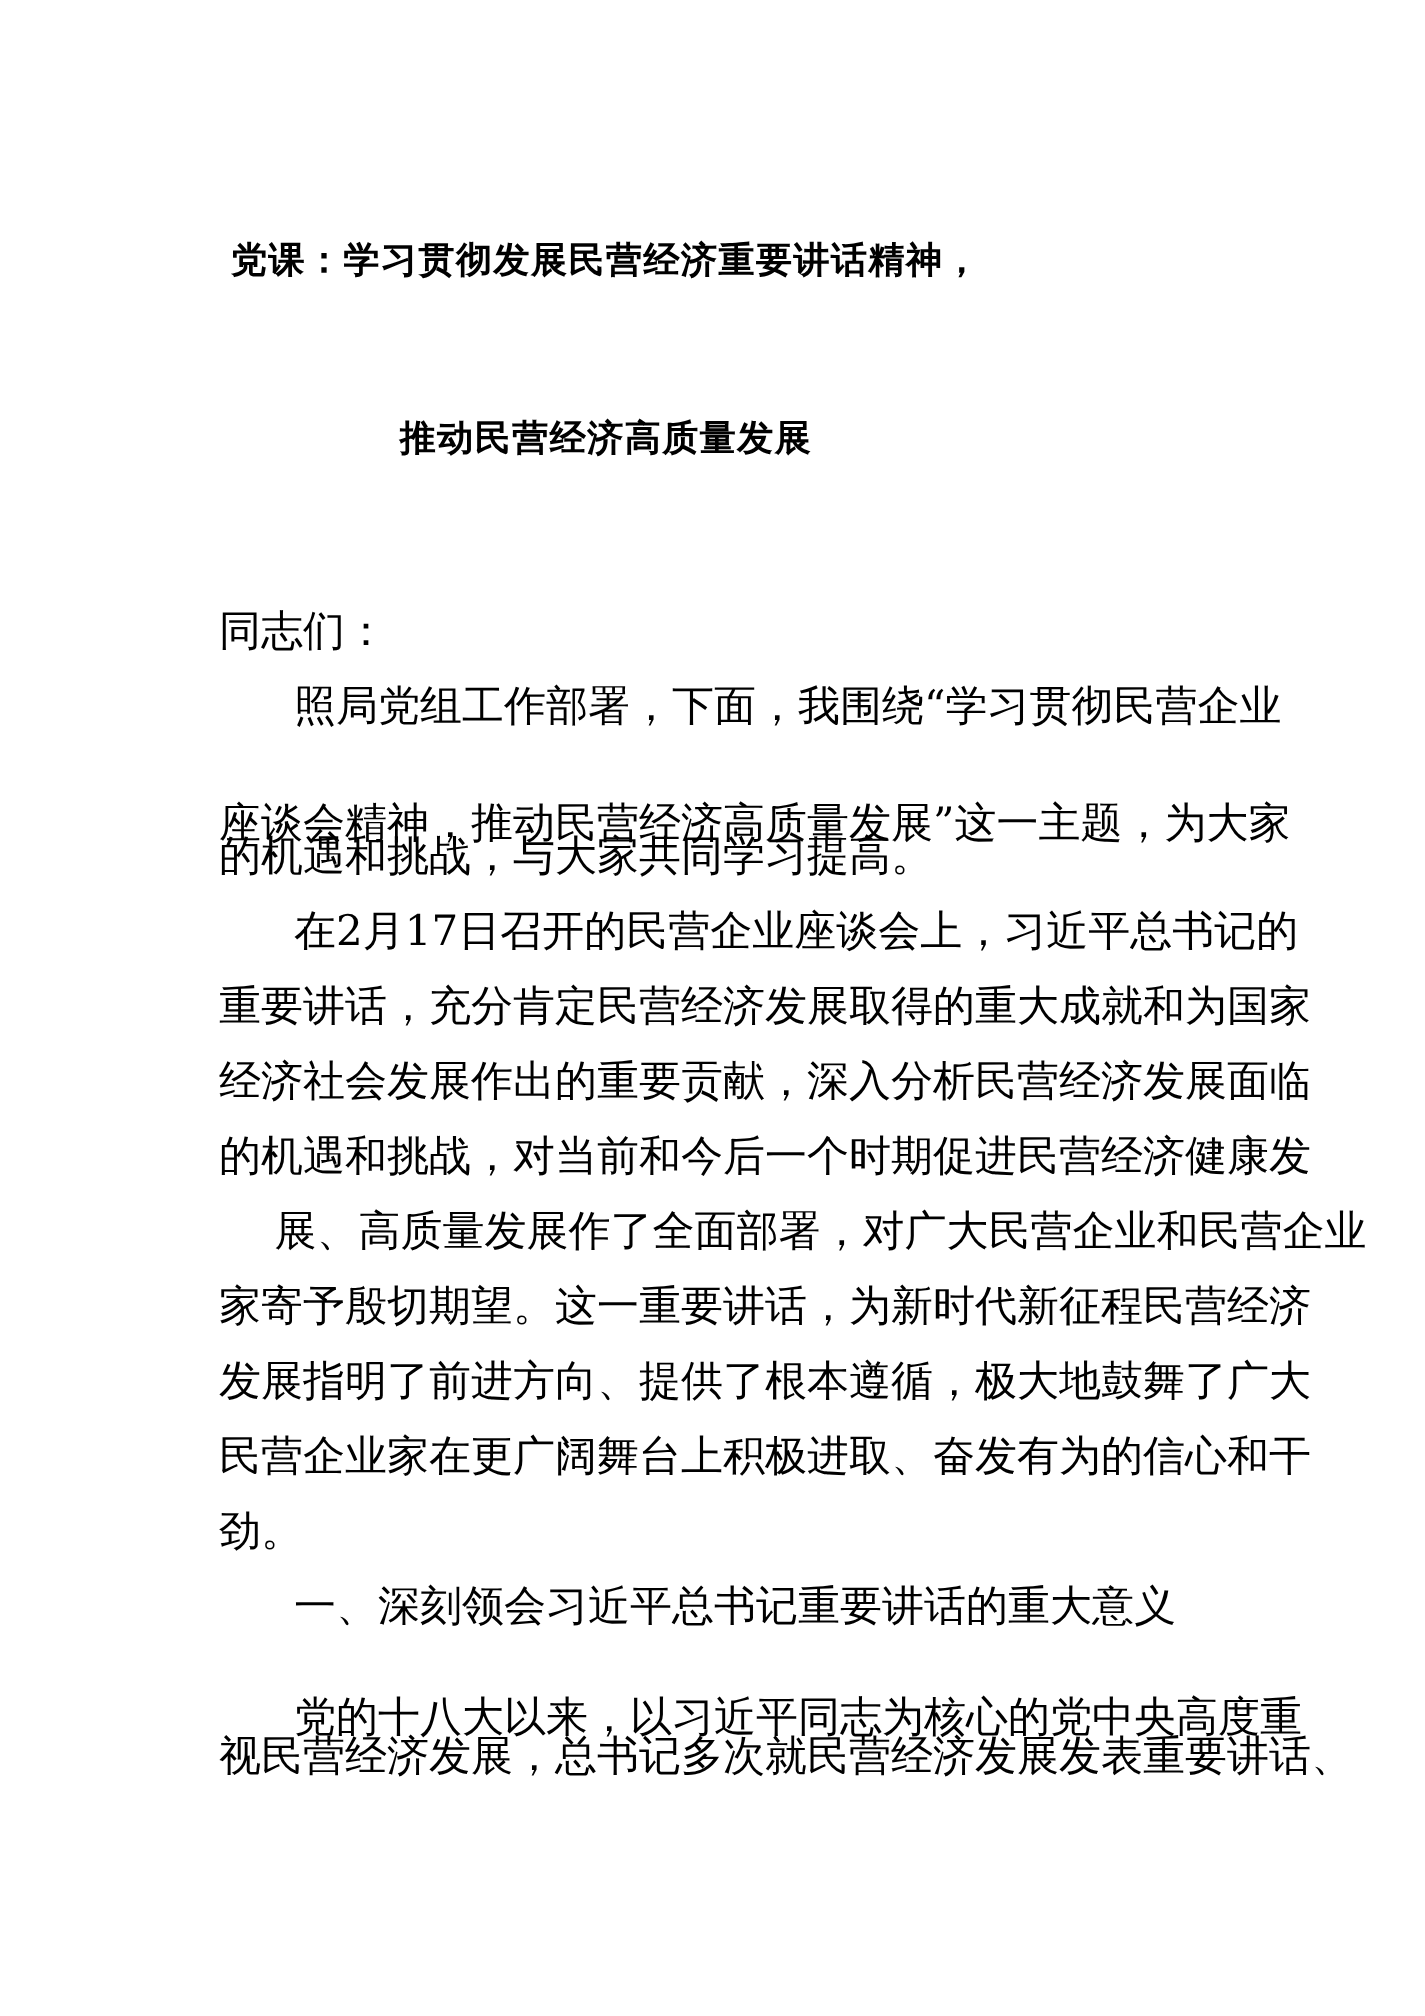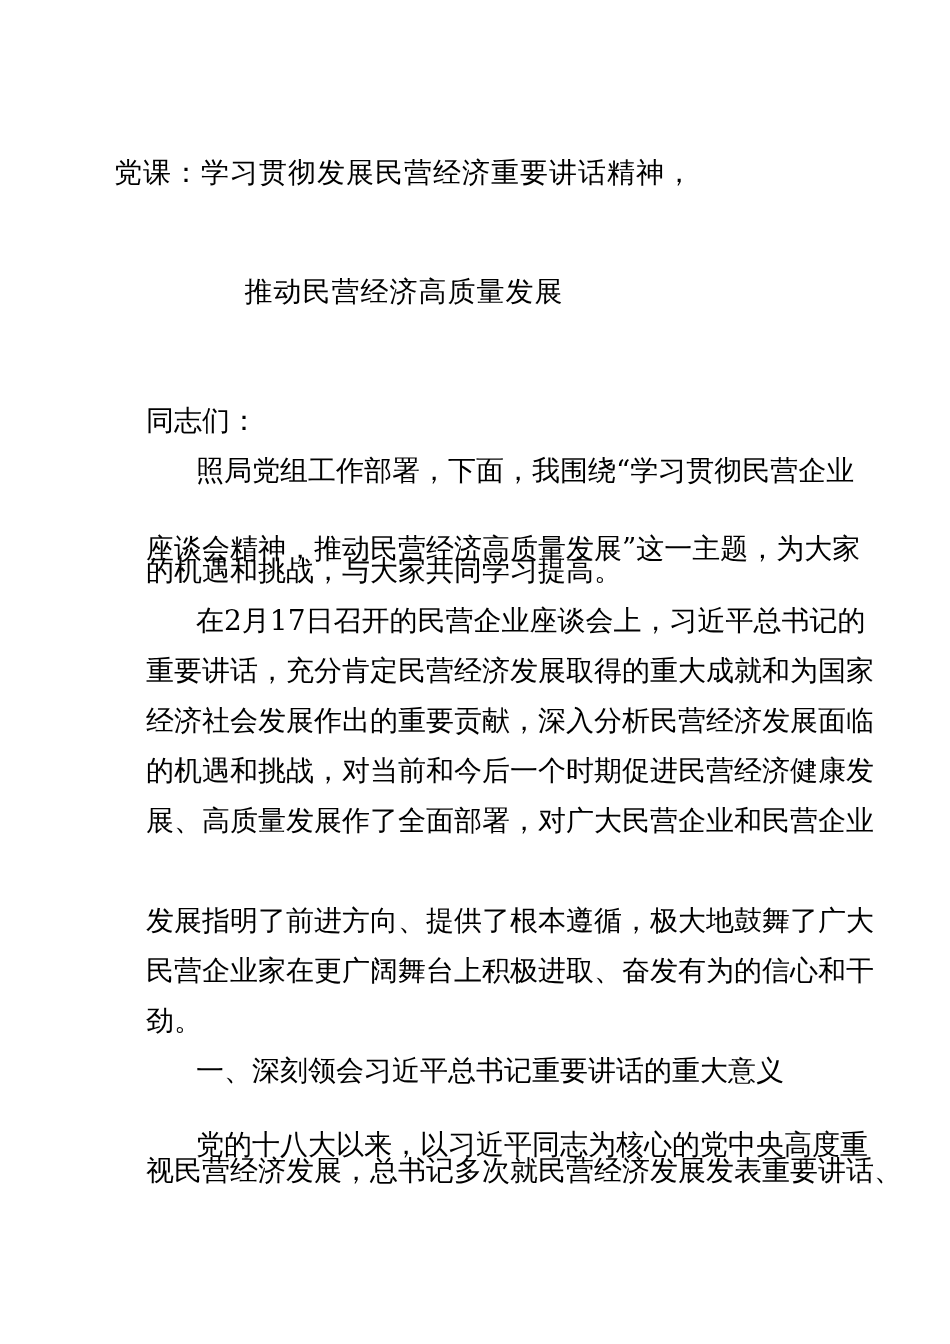--- a/index.html
+++ b/index.html
@@ -1,21 +1,21 @@
 <!DOCTYPE html>
 <html><head>
   <meta charset="utf-8">
   <style>
     html, body { margin: 0; padding: 0; background: #ffffff; }
     body { width: 950px; height: 1344px; position: relative; overflow: hidden;
            font-family: "DejaVu Serif", "Liberation Serif", serif; color: #000; }
     .page { position: absolute; left: 0; top: 0; width: 950px; height: 1344px; background: #fff; }
     .title-line { position: absolute; left: 0; width: 808px; text-align: center;
-                  font-family: "DejaVu Sans", "Liberation Sans", sans-serif; font-weight: normal;
-                  font-size: 28px; line-height: 40px; letter-spacing: 1px; white-space: nowrap; }
+                  font-family: "DejaVu Sans", "Liberation Sans", sans-serif; font-weight: bold;
+                  font-size: 24px; line-height: 40px; letter-spacing: 1px; white-space: nowrap; }
     .t1 { top: 153px; }
     .t2 { top: 272px; }
     .line { position: absolute; left: 146px; width: 670px; font-size: 28px; line-height: 30px;
             white-space: nowrap; text-align: justify; text-align-last: justify; }
     .line.last { text-align-last: left; }
     .line.indent { left: 196px; width: 620px; }
   </style>
 </head>
 <body>
 
@@ -26,21 +26,22 @@
   <div class="line last" style="top:406px;">同志们：</div>
 
   <div class="line indent" style="top:456px;">照局党组工作部署，下面，我围绕“学习贯彻民营企业</div>
   <div class="line" style="top:506px;margin-top:28px;">座谈会精神，推动民营经济高质量发展”这一主题，为大家</div>
   <div class="line last" style="top:556px;">的机遇和挑战，与大家共同学习提高。</div>
 
   <div class="line indent" style="top:606px;">在2月17日召开的民营企业座谈会上，习近平总书记的</div>
   <div class="line" style="top:656px;">重要讲话，充分肯定民营经济发展取得的重大成就和为国家</div>
   <div class="line" style="top:706px;">经济社会发展作出的重要贡献，深入分析民营经济发展面临</div>
   <div class="line" style="top:756px;">的机遇和挑战，对当前和今后一个时期促进民营经济健康发</div>
-  <div class="line" style="top:806px;">展、高质量发展作了全面部署，对广大民营企业和民营企业</div>
+  <div class="line" style="top:806px;margin-left:37px;">展、高质量发展作了全面部署，对广大民营企业和民营企业</div>
+  <div class="line" style="top:856px;">家寄予殷切期望。这一重要讲话，为新时代新征程民营经济</div>
   <div class="line" style="top:906px;">发展指明了前进方向、提供了根本遵循，极大地鼓舞了广大</div>
   <div class="line" style="top:956px;">民营企业家在更广阔舞台上积极进取、奋发有为的信心和干</div>
   <div class="line last" style="top:1006px;">劲。</div>
 
   <div class="line indent last" style="top:1056px;">一、深刻领会习近平总书记重要讲话的重大意义</div>
 
   <div class="line indent" style="top:1106px;margin-top:24px;">党的十八大以来，以习近平同志为核心的党中央高度重</div>
   <div class="line" style="top:1156px;">视民营经济发展，总书记多次就民营经济发展发表重要讲话、</div>
 </div>
 

